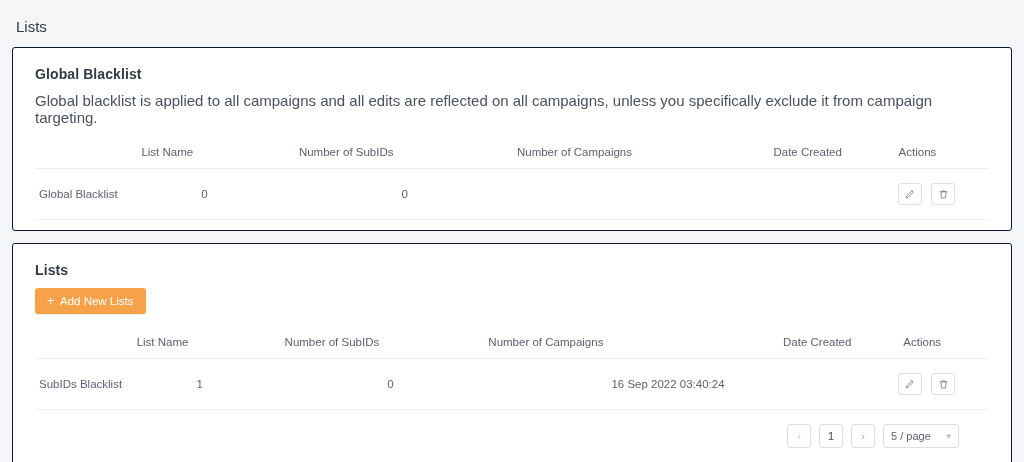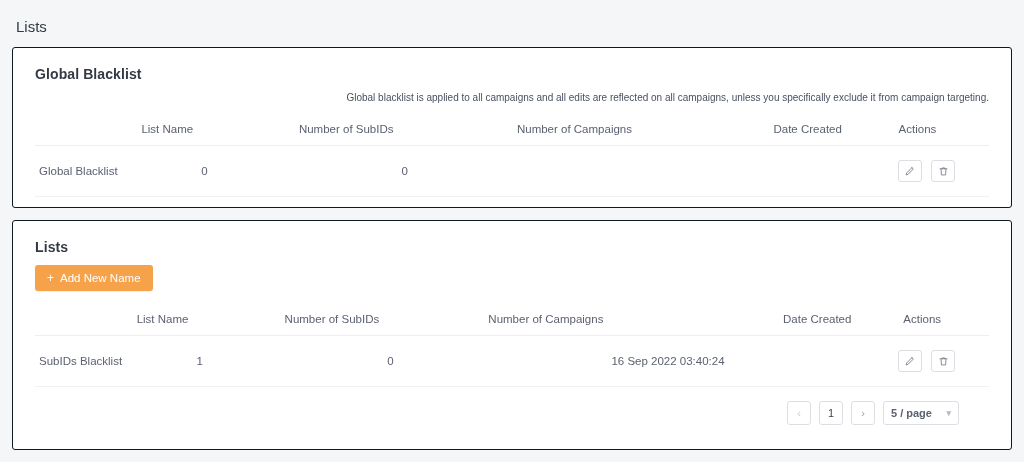--- a/index.html
+++ b/index.html
@@ -33,24 +33,23 @@
     padding: 18px 22px 10px 22px;
   }
   .card-title {
     font-size: 14px;
     font-weight: bold;
     color: #343a45;
     margin: 0 0 10px 0;
     letter-spacing: 0.1px;
   }
   .card-desc {
-    font-size: 10px;
+    font-size: 15px;
     color: #4a5061;
     margin: 0 0 14px 0;
-    text-align: right;
   }
   table {
     width: 100%;
     border-collapse: collapse;
     table-layout: fixed;
   }
   thead th {
     text-align: right;
     font-size: 11.5px;
     font-weight: 400;
@@ -126,21 +125,20 @@
     border: 1px solid #dcdee3;
     border-radius: 3px;
     background: #fff;
     font-size: 11px;
     color: #5b6170;
     display: inline-flex;
     align-items: center;
     justify-content: space-between;
     padding: 0 7px;
     cursor: pointer;
-    font-weight: bold;
   }
   .caret {
     color: #b4b9c2;
     font-size: 9px;
     margin-left: 8px;
   }
   .c1 { width: 17%; }
   .c2 { width: 21%; }
   .c3 { width: 25%; }
   .c4 { width: 22%; }
@@ -197,21 +195,21 @@
         </tr>
       </tbody>
     </table>
   </div>
 
   <div class="card">
     <div class="card-title">Lists</div>
 
     <button class="add-btn">
       <span class="plus">+</span>
-      <span>Add New Name</span>
+      <span>Add New Lists</span>
     </button>
 
     <table style="margin-top:16px">
       <thead>
         <tr>
           <th class="b1">List Name</th>
           <th class="b2">Number of SubIDs</th>
           <th class="b3">Number of Campaigns</th>
           <th class="b4">Date Created</th>
           <th class="b5" style="text-align:center">Actions</th>

